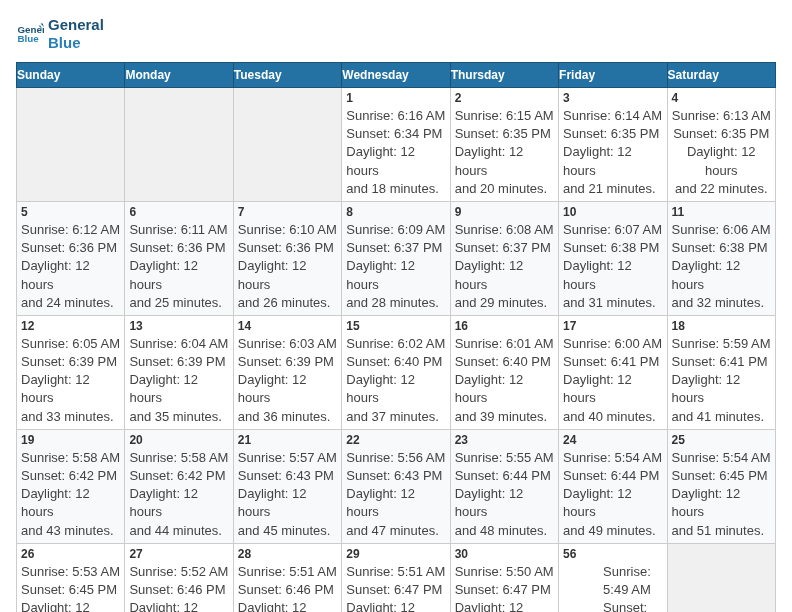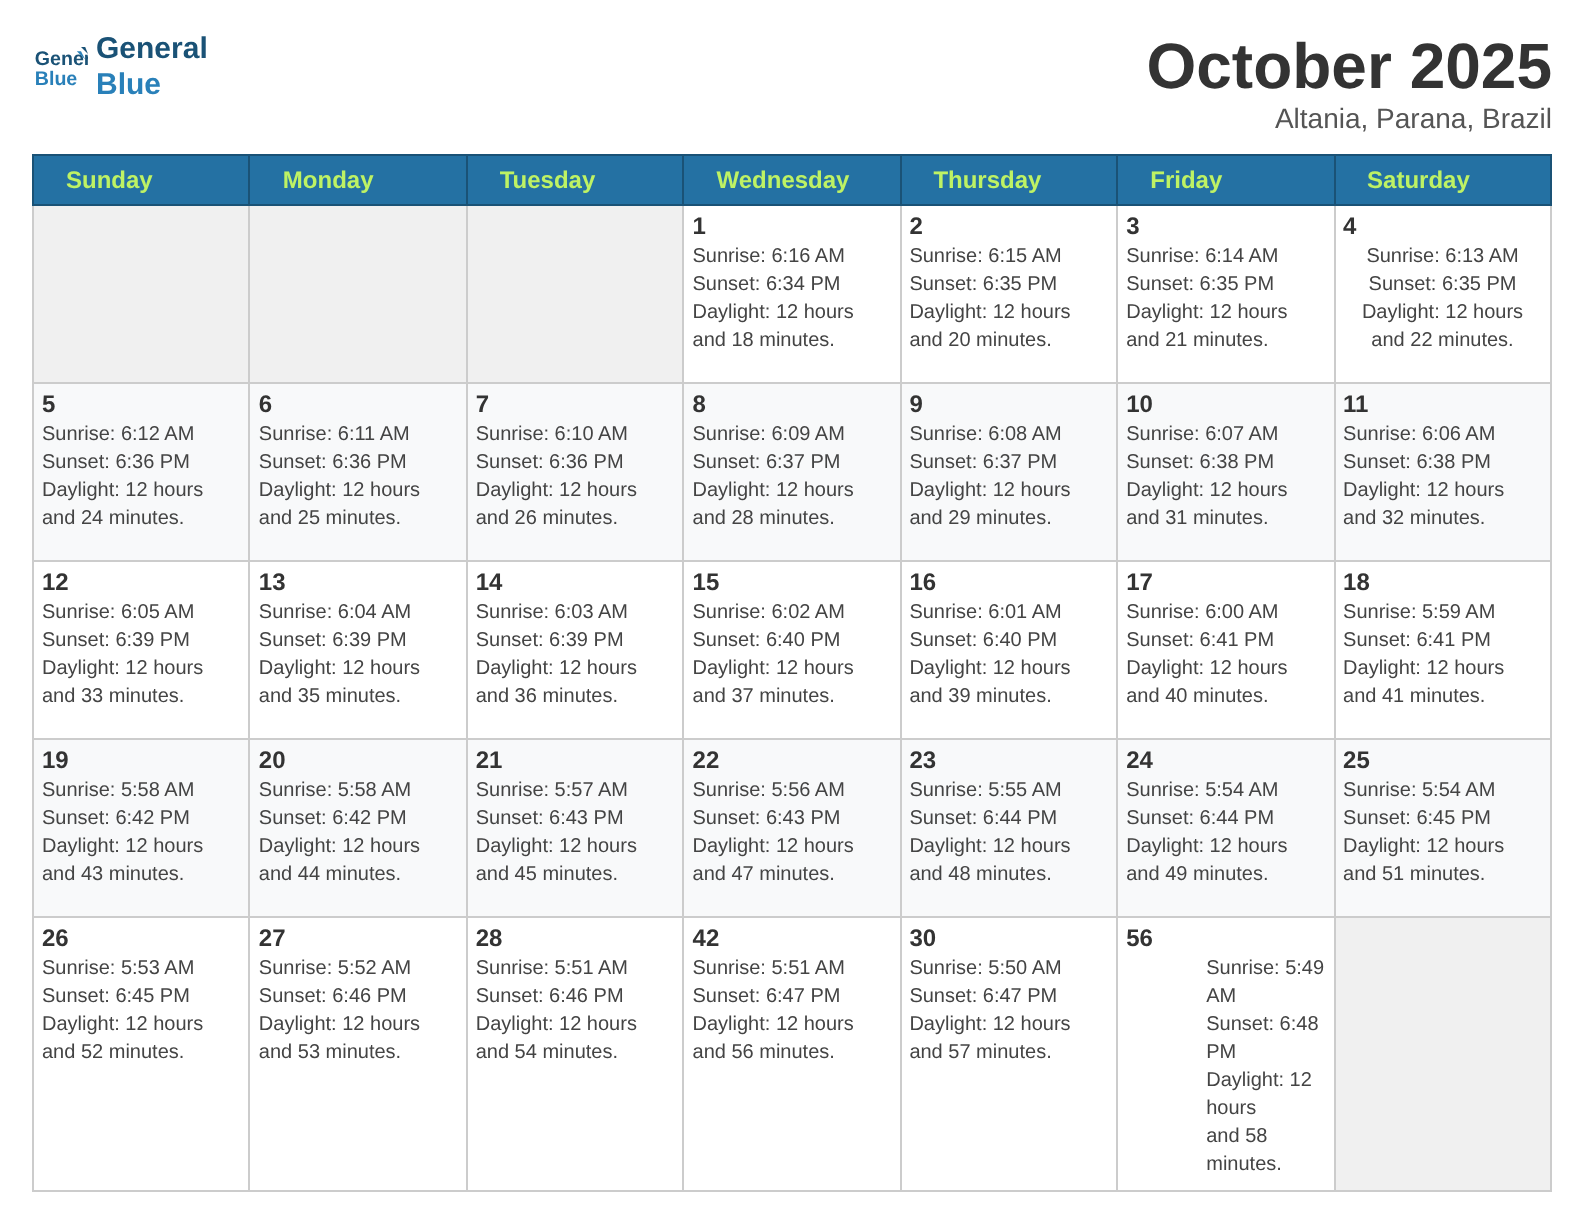--- a/index.html
+++ b/index.html
@@ -47,24 +47,24 @@
     }
     .calendar {
       flex: 1;
       border: 1px solid #ccc;
       border-collapse: collapse;
       width: 100%;
       table-layout: fixed;
     }
     .calendar thead tr th {
       background-color: #2471a3;
-      color: #bef264;
+      color: #ffffff;
       font-size: 12px;
       font-weight: bold;
-      padding: 5px 16px;
+      padding: 5px 0;
       text-align: left;
       border: 1px solid #1a5276;
     }
     .calendar tbody tr td {
       vertical-align: top;
       border: 1px solid #ccc;
       padding: 3px 4px;
       font-size: 9.5px;
       color: #333;
       background: #fff;
@@ -74,21 +74,21 @@
       background: #f8f9fa;
     }
     .day-num {
       font-size: 12px;
       font-weight: bold;
       color: #333;
       display: block;
       margin-bottom: 2px;
     }
     .day-info {
-      font-size: 10px;
+      font-size: 13px;
       color: #444;
       line-height: 1.4;
     }
     .empty {
       background: #f0f0f0 !important;
     }
   </style>
 </head>
 <body>
 
@@ -98,24 +98,20 @@
       <svg class="logo-icon" viewBox="0 0 40 40">
         <text x="2" y="18" font-size="14" font-weight="bold" fill="#1a5276">General</text>
         <text x="2" y="32" font-size="14" font-weight="bold" fill="#2980b9">Blue</text>
         <polygon points="32,8 38,14 35,8" fill="#2980b9"></polygon>
         <polygon points="35,5 40,10 38,5" fill="#1a5276"></polygon>
       </svg>
       <div style="display:flex;flex-direction:column;line-height:1.2;">
         <span style="font-size:15px;font-weight:bold;color:#1a5276;">General</span>
         <span style="font-size:15px;font-weight:bold;color:#2980b9;">Blue</span>
       </div>
-    </div>
-    <div class="title-block">
-      <div class="month-title">October 2025</div>
-      <div class="subtitle">Altania, Parana, Brazil</div>
     </div>
   </div>
 
   <table class="calendar">
     <thead>
       <tr>
         <th>Sunday</th>
         <th>Monday</th>
         <th>Tuesday</th>
         <th>Wednesday</th>
@@ -327,21 +323,21 @@
 and 53 minutes.</div>
           </td>
           <td>
             <span class="day-num">28</span>
             <div class="day-info" style="white-space: pre-line;">Sunrise: 5:51 AM
 Sunset: 6:46 PM
 Daylight: 12 hours
 and 54 minutes.</div>
           </td>
           <td>
-            <span class="day-num">42</span>
+            <span class="day-num">29</span>
             <div class="day-info" style="white-space: pre-line;">Sunrise: 5:51 AM
 Sunset: 6:47 PM
 Daylight: 12 hours
 and 56 minutes.</div>
           </td>
           <td>
             <span class="day-num">30</span>
             <div class="day-info" style="white-space: pre-line;">Sunrise: 5:50 AM
 Sunset: 6:47 PM
 Daylight: 12 hours

